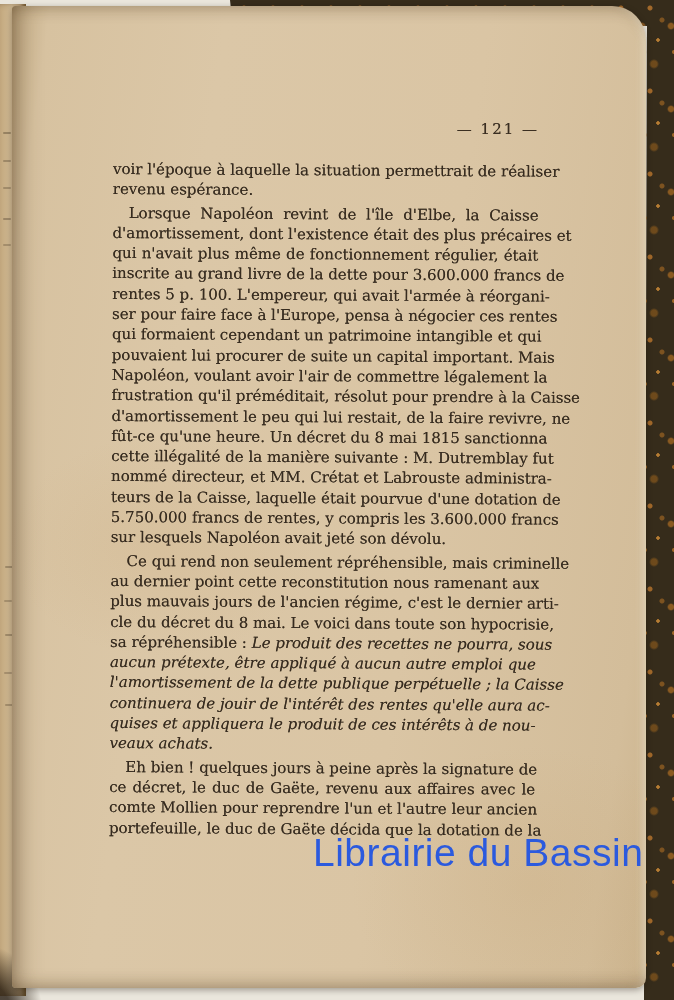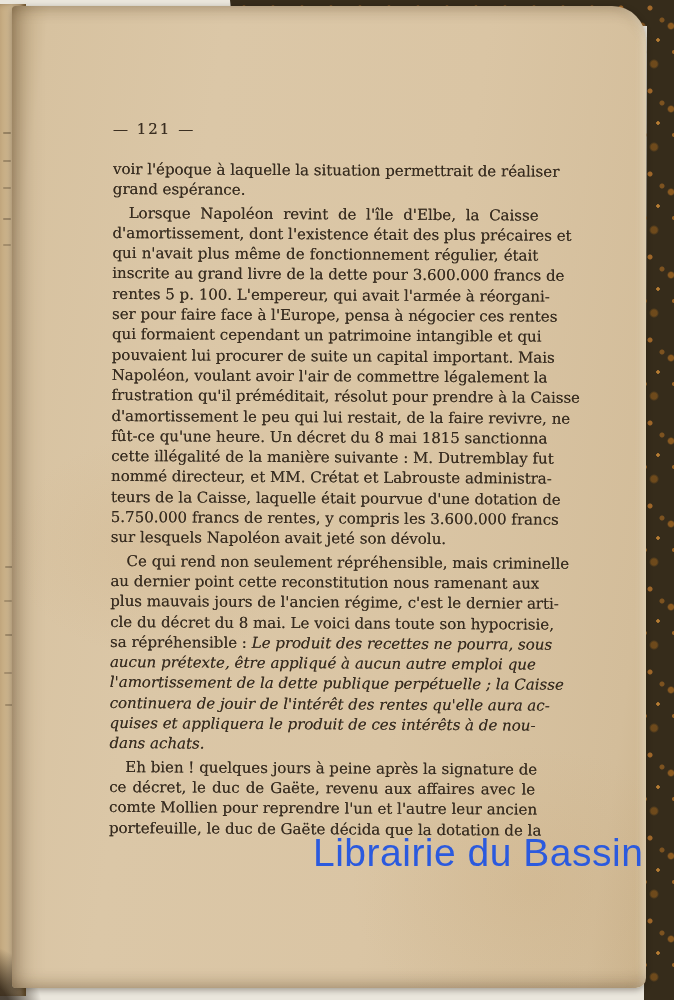--- a/index.html
+++ b/index.html
@@ -52,21 +52,21 @@
       linear-gradient(98deg,#c9b28c 0%,#d7c2a0 5%,#dbc7a7 28%,#dac5a4 62%,#d3bd9a 92%,#cbb38d 100%);
     box-shadow:
       inset 16px 0 24px -12px rgba(70,45,18,.50),
       inset 0 10px 16px -10px rgba(70,45,18,.35),
       inset 0 -12px 18px -12px rgba(70,45,18,.40),
       inset -7px 0 9px -5px rgba(250,242,222,.75),
       0 2px 6px rgba(20,12,4,.35);
   }
   .page-header{
     position:absolute;left:101px;top:114px;width:426px;
-    text-align:left;font-size:15px;letter-spacing:2px;color:#3a2e21;
+    text-align:right;font-size:15px;letter-spacing:2px;color:#3a2e21;
     text-shadow:0 0 .5px rgba(58,46,33,.7);
   }
   .text-block{
     position:absolute;left:101px;top:153px;width:426px;
     font-size:15px;line-height:20.3px;color:#362b1f;
     text-shadow:0 0 .5px rgba(54,43,31,.75);
     transform:rotate(.35deg);transform-origin:0 0;
   }
   .para{margin:0 0 3px 0;}
   .line{text-align:justify;text-align-last:justify;white-space:nowrap;}
@@ -87,21 +87,21 @@
   <div class="under-page">
     <div class="ghost-marks"></div>
   </div>
   <div class="corner-shadow"></div>
 
   <div class="page">
     <div class="page-header">— 121 —</div>
     <div class="text-block">
         <div class="para">
           <div class="line first"><span>voir l'époque à laquelle la situation permettrait de réaliser</span></div>
-          <div class="line last"><span>grand espérance.</span></div>
+          <div class="line last"><span>revenu espérance.</span></div>
         </div>
         <div class="para indent">
           <div class="line first"><span>Lorsque Napoléon revint de l'île d'Elbe, la Caisse</span></div>
           <div class="line"><span>d'amortissement, dont l'existence était des plus précaires et</span></div>
           <div class="line"><span>qui n'avait plus même de fonctionnement régulier, était</span></div>
           <div class="line"><span>inscrite au grand livre de la dette pour 3.600.000 francs de</span></div>
           <div class="line"><span>rentes 5 p. 100. L'empereur, qui avait l'armée à réorgani-</span></div>
           <div class="line"><span>ser pour faire face à l'Europe, pensa à négocier ces rentes</span></div>
           <div class="line"><span>qui formaient cependant un patrimoine intangible et qui</span></div>
           <div class="line"><span>pouvaient lui procurer de suite un capital important. Mais</span></div>
@@ -118,21 +118,21 @@
         <div class="para indent">
           <div class="line first"><span>Ce qui rend non seulement répréhensible, mais criminelle</span></div>
           <div class="line"><span>au dernier point cette reconstitution nous ramenant aux</span></div>
           <div class="line"><span>plus mauvais jours de l'ancien régime, c'est le dernier arti-</span></div>
           <div class="line"><span>cle du décret du 8 mai. Le voici dans toute son hypocrisie,</span></div>
           <div class="line"><span>sa répréhensible : </span><span class="it">Le produit des recettes ne pourra, sous</span></div>
           <div class="line"><span class="it">aucun prétexte, être appliqué à aucun autre emploi que</span></div>
           <div class="line"><span class="it">l'amortissement de la dette publique perpétuelle ; la Caisse</span></div>
           <div class="line"><span class="it">continuera de jouir de l'intérêt des rentes qu'elle aura ac-</span></div>
           <div class="line"><span class="it">quises et appliquera le produit de ces intérêts à de nou-</span></div>
-          <div class="line last"><span class="it">dans achats.</span></div>
+          <div class="line last"><span class="it">veaux achats.</span></div>
         </div>
         <div class="para indent">
           <div class="line first"><span>Eh bien ! quelques jours à peine après la signature de</span></div>
           <div class="line"><span>ce décret, le duc de Gaëte, revenu aux affaires avec le</span></div>
           <div class="line"><span>comte Mollien pour reprendre l'un et l'autre leur ancien</span></div>
           <div class="line last"><span>portefeuille, le duc de Gaëte décida que la dotation de la</span></div>
         </div>
       </div>
   </div>
 

